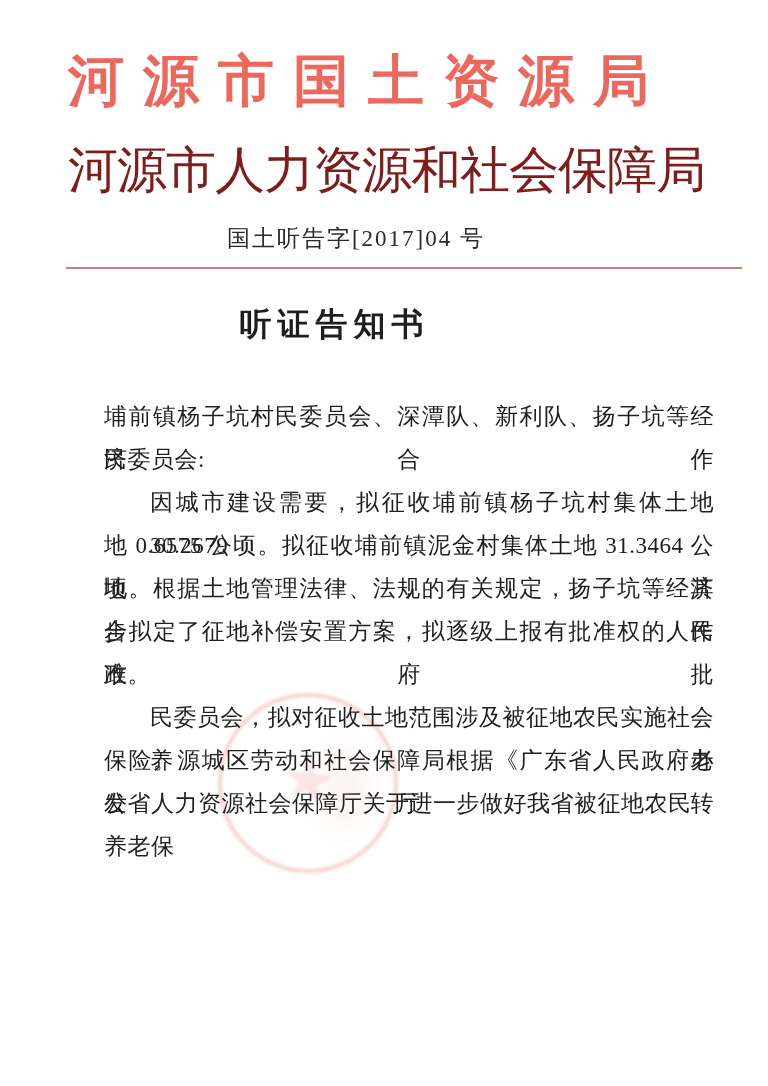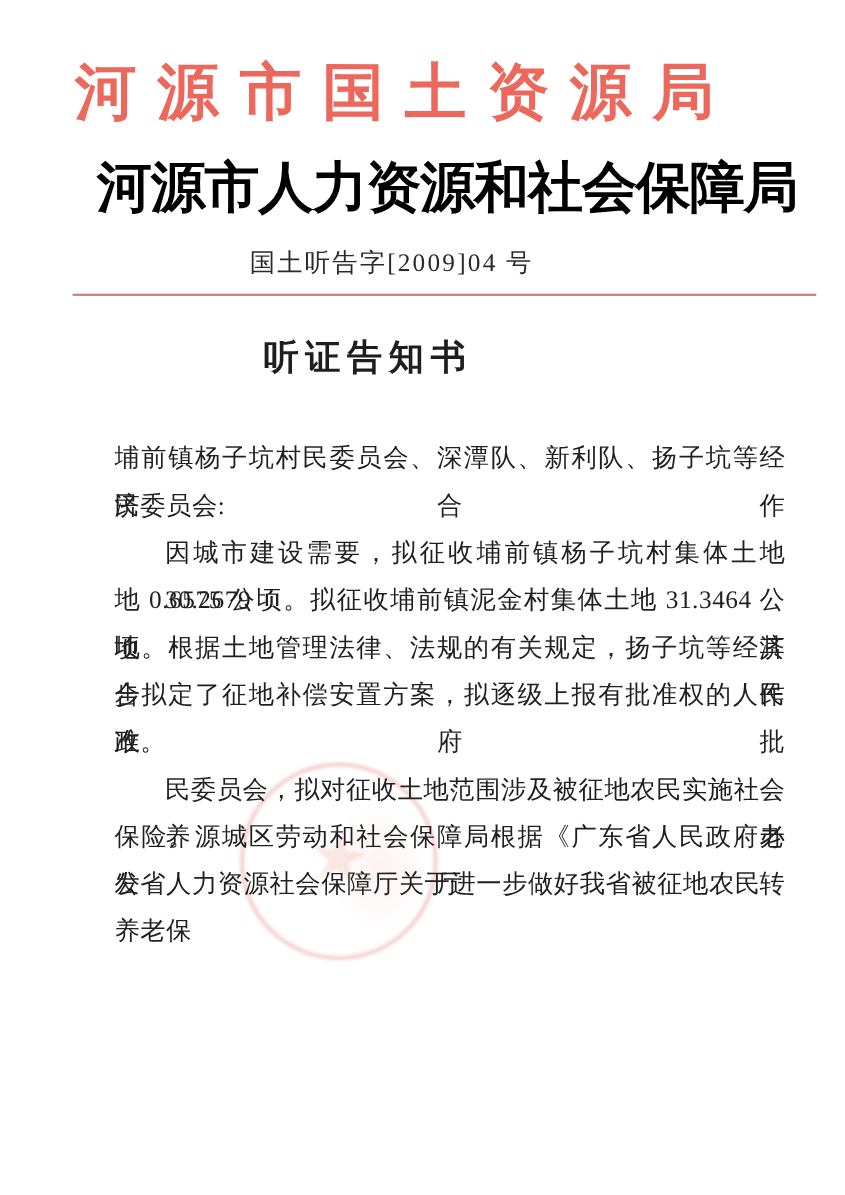--- a/index.html
+++ b/index.html
@@ -19,32 +19,32 @@
   .agency-line1 {
     position: absolute;
     left: 68px;
     top: 56px;
     font-size: 56px;
     line-height: 58px;
     font-weight: bold;
     letter-spacing: 19px;
     color: #ec685c;
     white-space: nowrap;
+    font-family: Liberation Mono, monospace;
   }
   .agency-line2 {
     position: absolute;
     left: 68px;
     top: 140px;
     font-size: 50px;
     line-height: 60px;
-    font-weight: bold;
+    font-weight: normal;
     letter-spacing: -1px;
-    color: #000000;
+    color: #7f1d1d;
     white-space: nowrap;
-    margin-left: 20px;
   }
   .doc-number {
     position: absolute;
     left: 0;
     top: 223px;
     width: 712px; 
     text-align: center;
     font-size: 23px;
     line-height: 32px;
     color: #2a2a2a;
@@ -127,21 +127,21 @@
 </style>
 </head>
 <body>
 
 <div class="page">
 
   <div class="agency-line1">河源市国土资源局</div>
 
   <div class="agency-line2">河源市人力资源和社会保障局</div>
 
-  <div class="doc-number">国土听告字[2009]04 号</div>
+  <div class="doc-number">国土听告字[2017]04 号</div>
 
   <div class="divider"></div>
 
   <div class="doc-title">听证告知书</div>
 
   <div class="seal">
     <span class="seal-star">★</span>
   </div>
   <div class="seal-smudge"></div>
 

